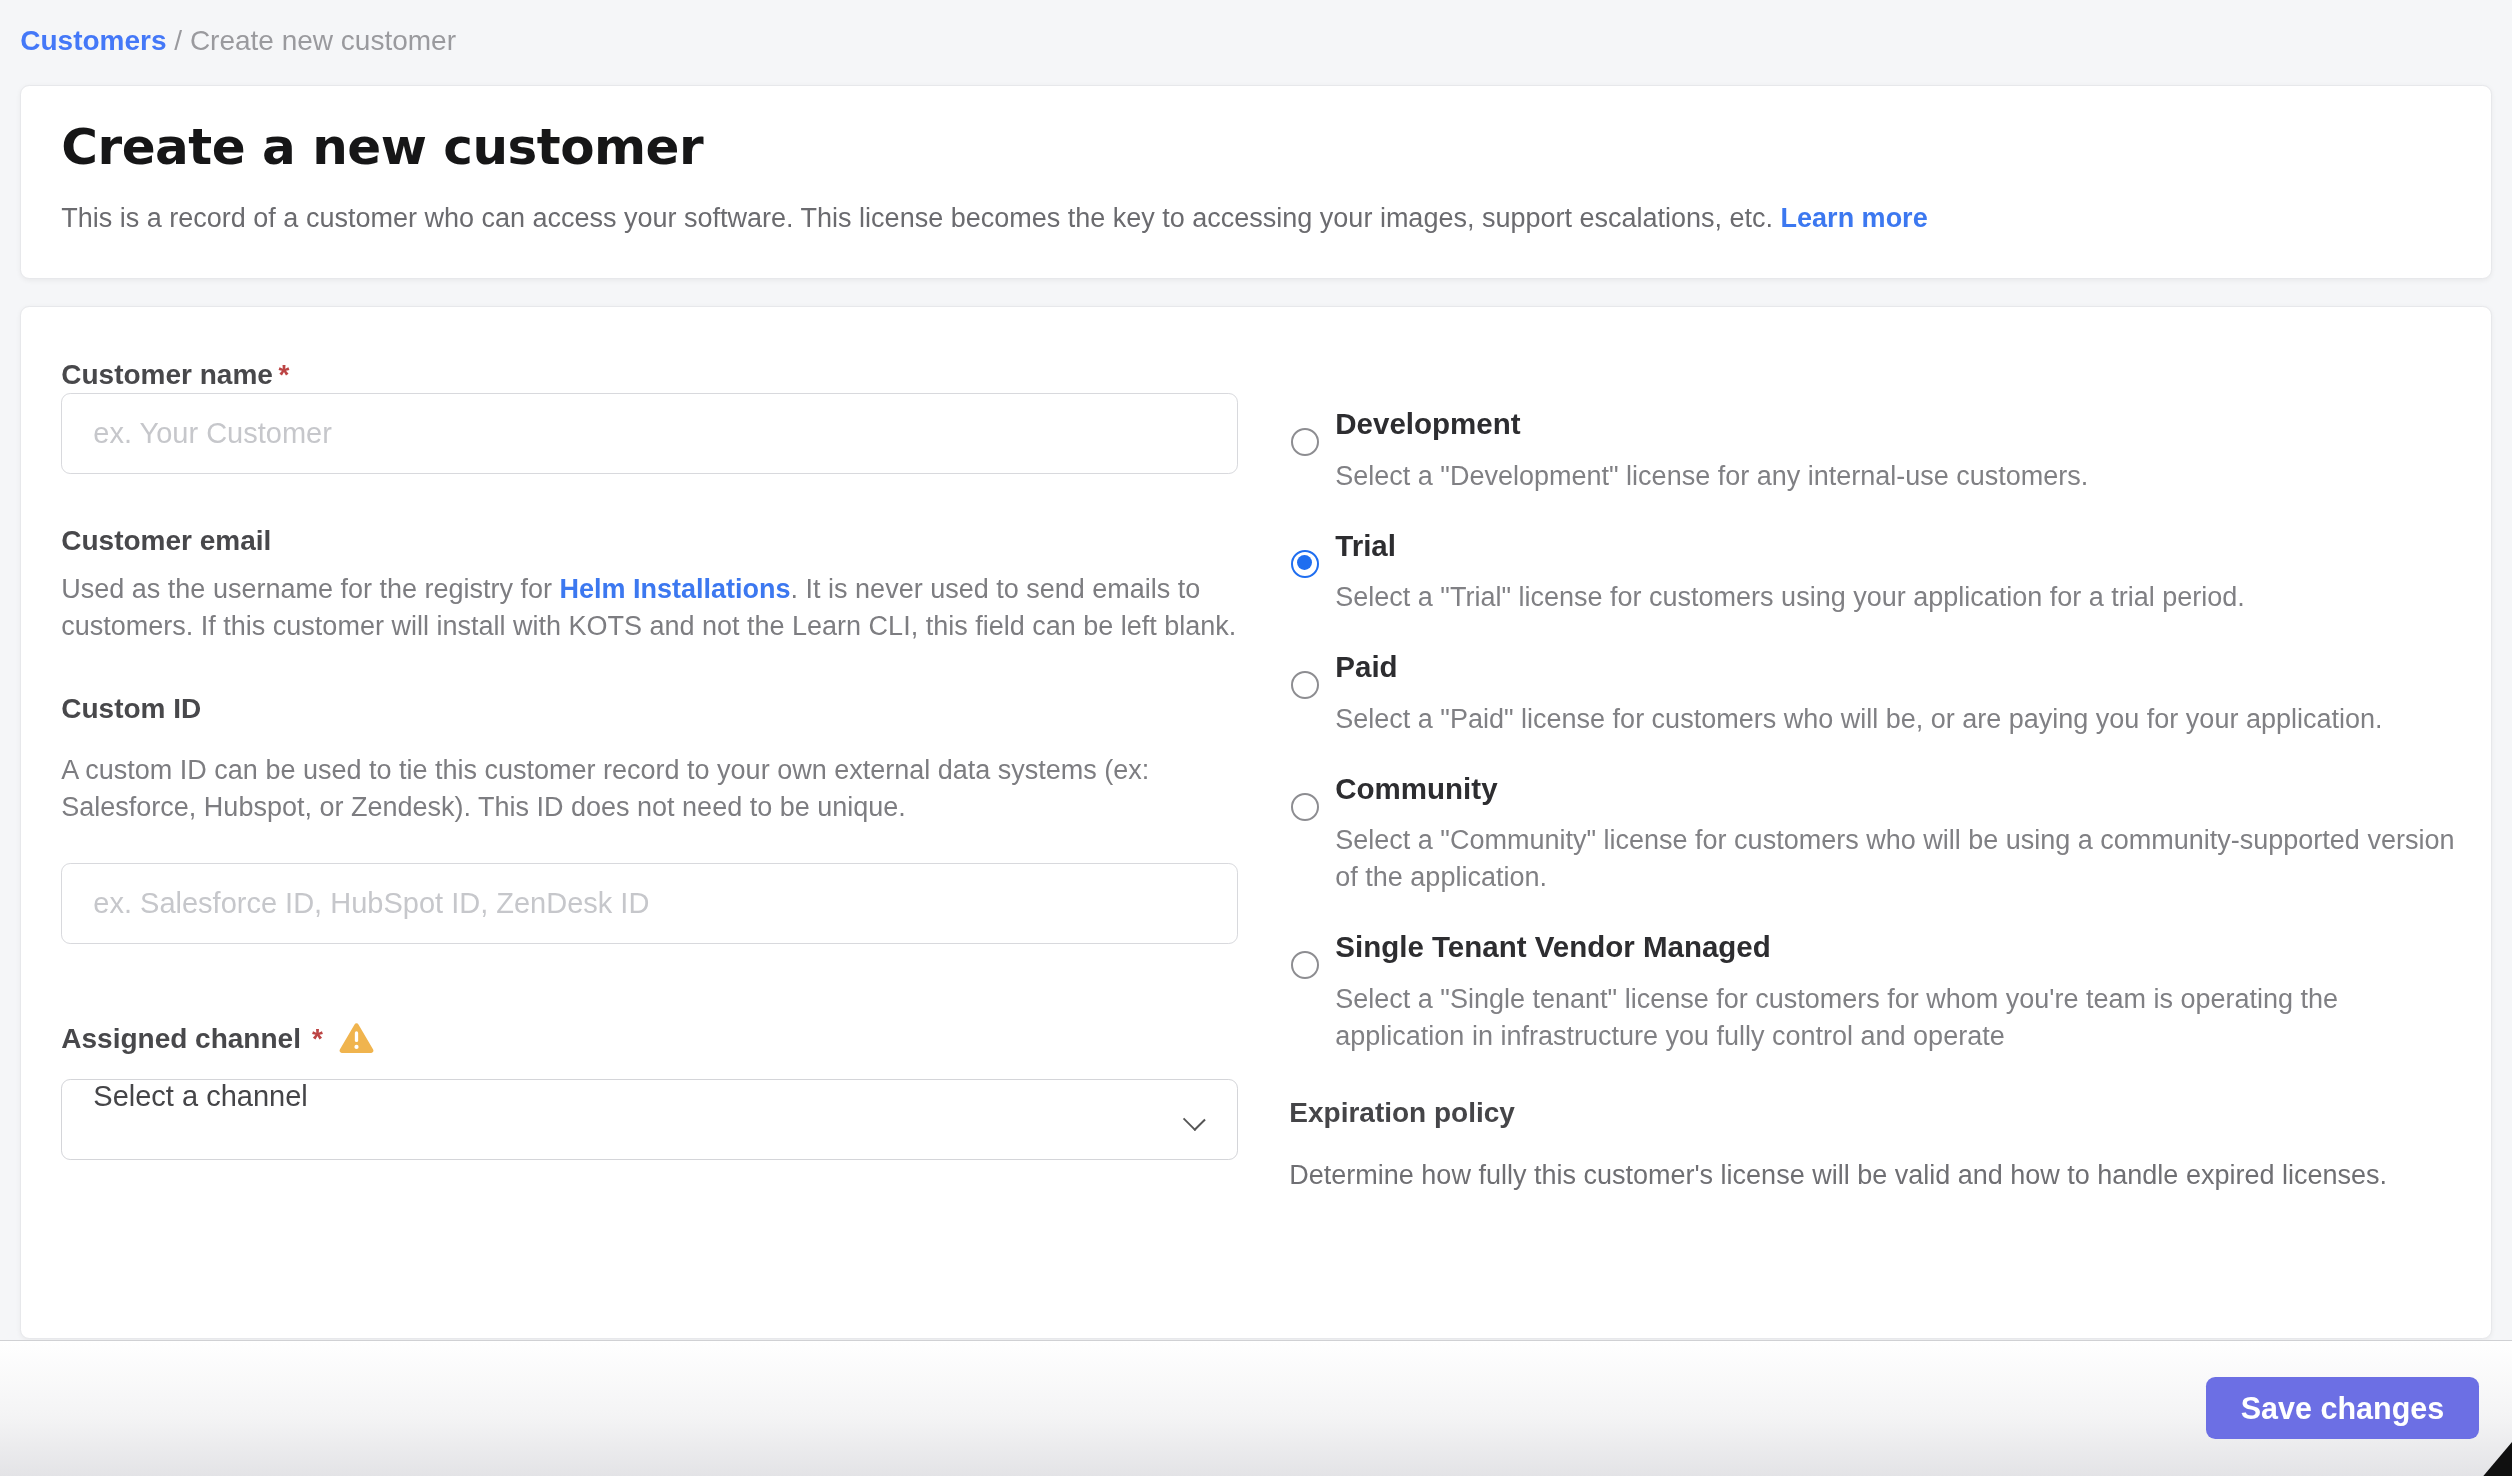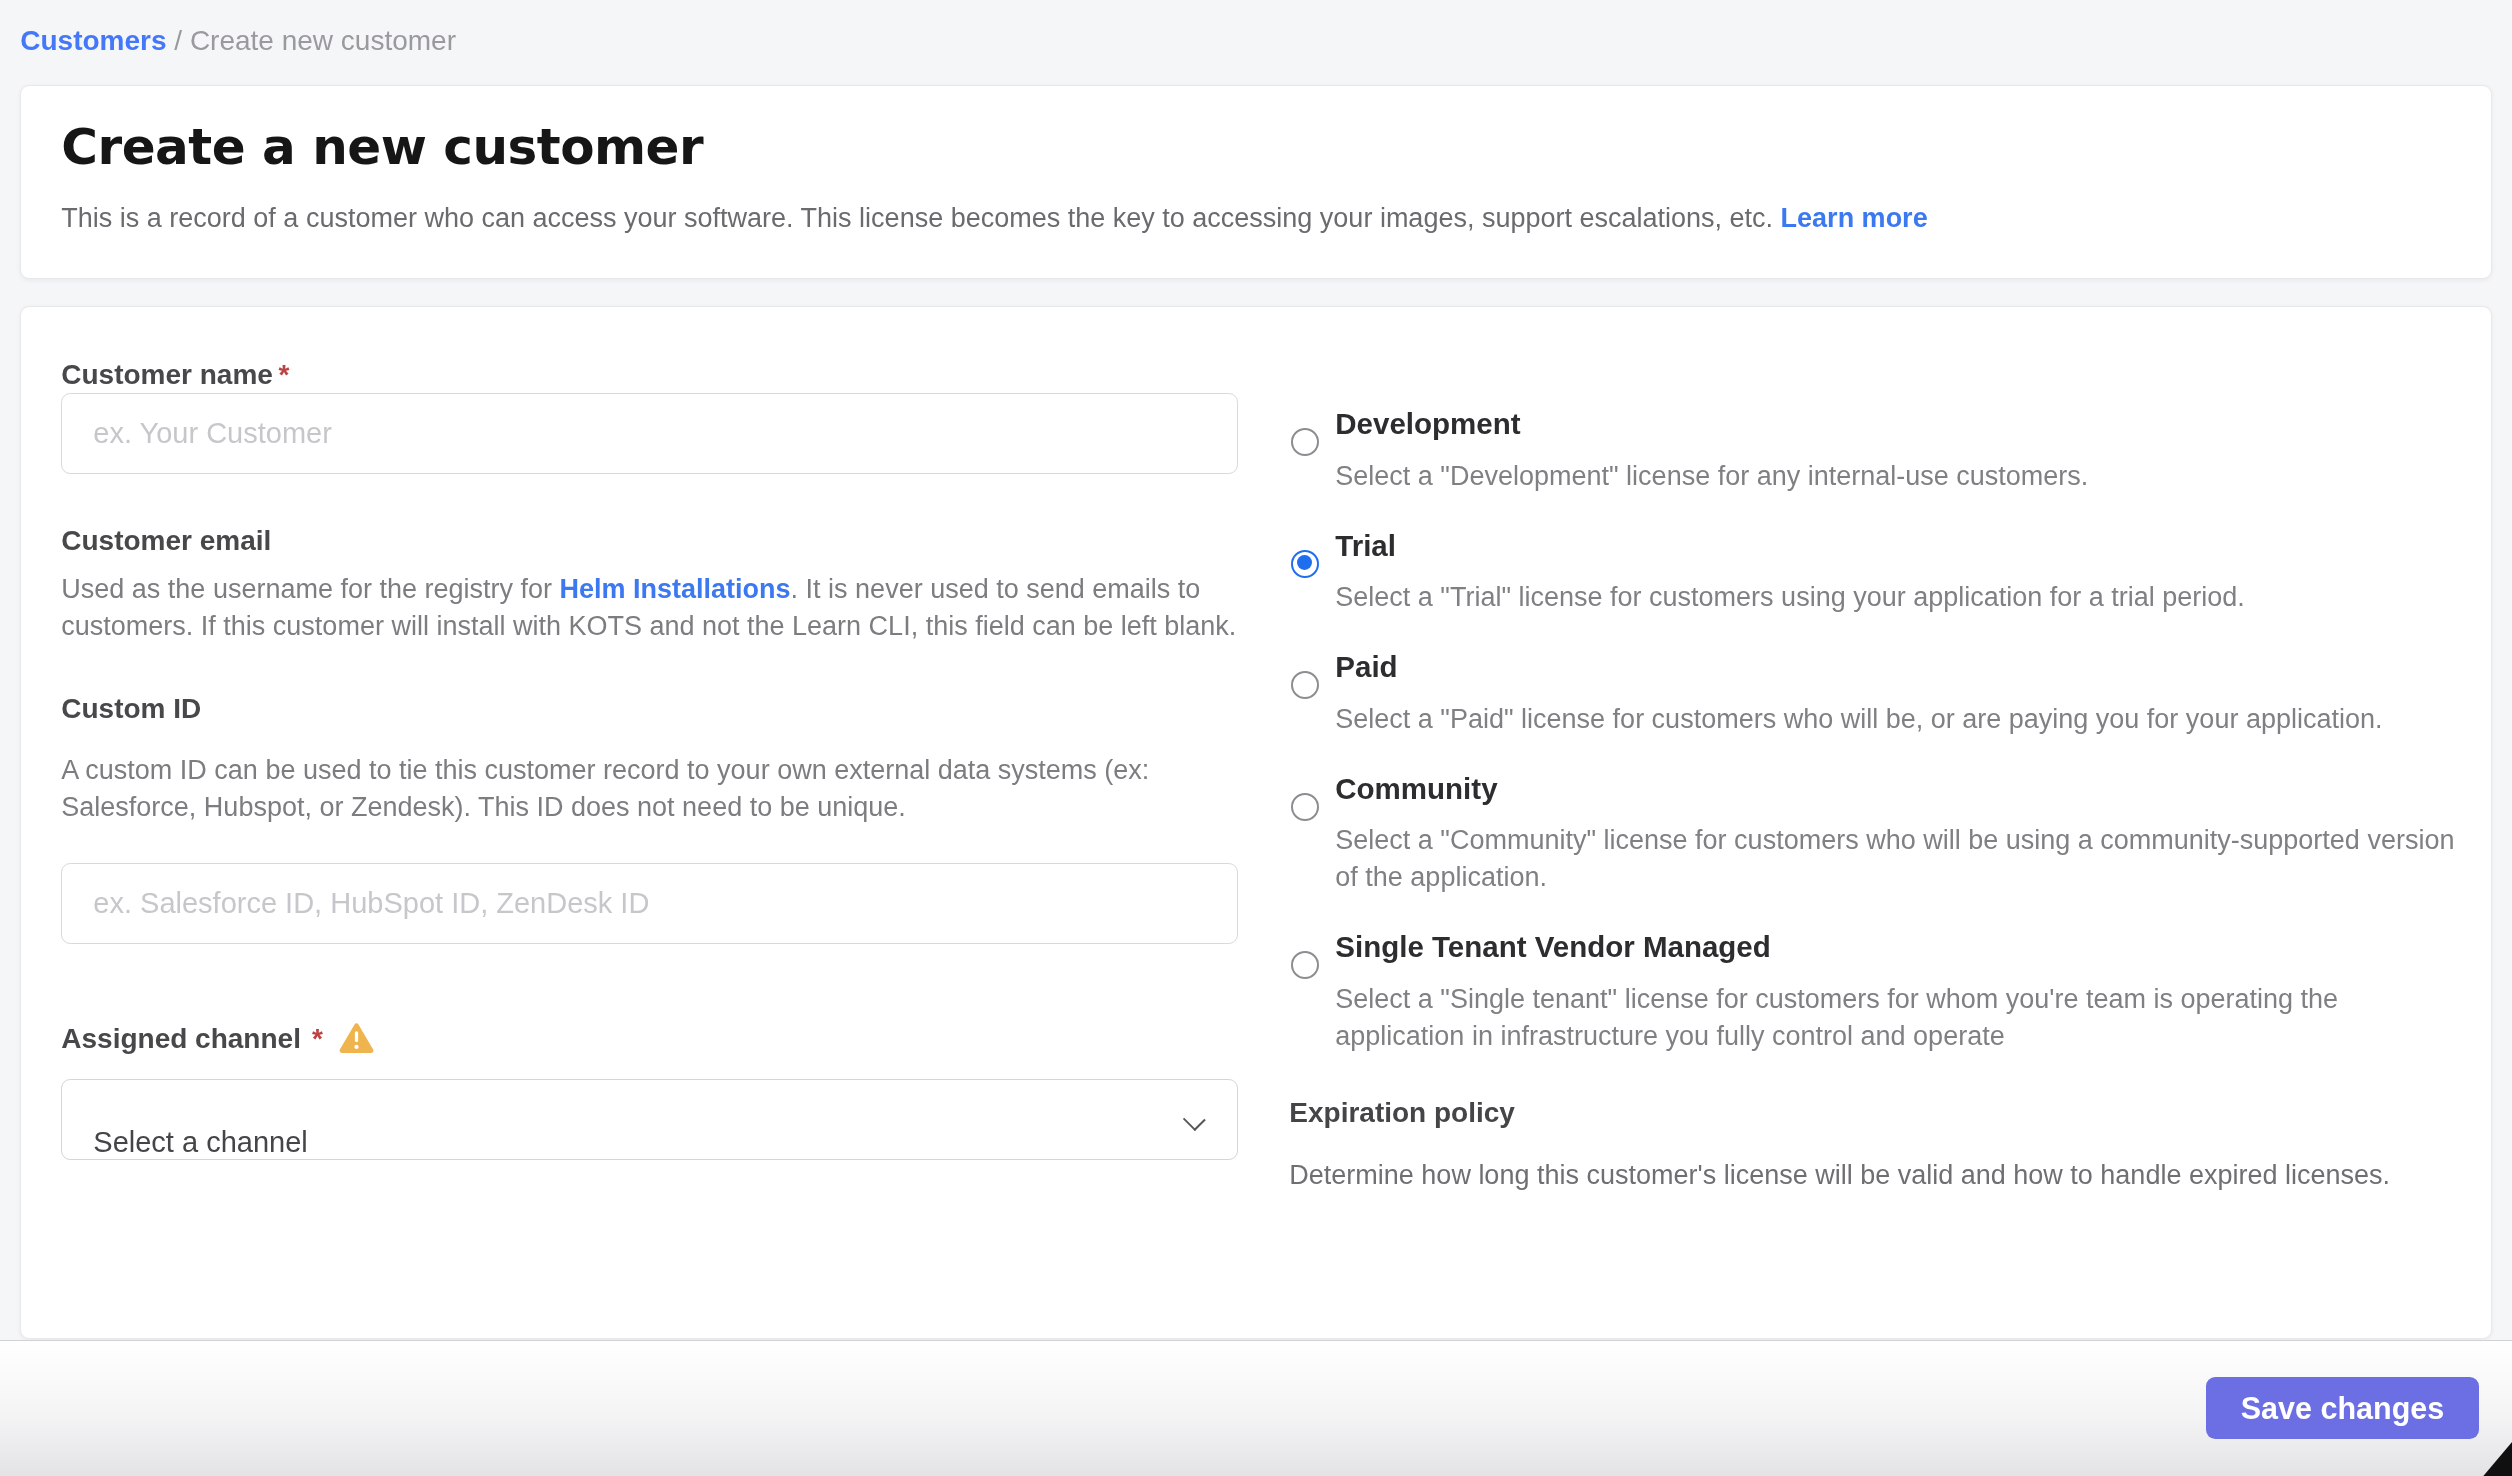--- a/index.html
+++ b/index.html
@@ -79,21 +79,21 @@
   .mt-24 { margin-top:22px; }
 
   .label-row { display:flex; align-items:center; gap:5.5px; line-height:37px; }
   .warn-icon { width:37px; height:33px; margin-left:9.2px; display:inline-block; }
 
   .select-box {
     position:relative;
     width:1177px; height:81px;
     border:1.8px solid #d4d5d9; border-radius:9.2px;
     background:#fff;
-    display:flex; align-items:flex-end;
+    display:flex; align-items:flex-start;
     padding:0 31px;
     font-size:29px; color:#454548;
     cursor:pointer;
   }
   .select-chevron {
     position:absolute; right:35px; top:31px;
     width:16.6px; height:16.6px;
     border-right:2.8px solid #555; border-bottom:2.8px solid #555;
     transform:rotate(45deg) scale(1,0.9);
   }
@@ -221,21 +221,21 @@
 
       <div class="option">
         <span class="radio"></span>
         <div class="option-label">Single Tenant Vendor Managed</div>
         <div class="option-desc">Select a "Single tenant" license for customers for whom you're team is operating the application in infrastructure you fully control and operate</div>
       </div>
 
     </div>
 
     <div class="section-heading exp-heading">Expiration policy</div>
-    <div class="exp-desc">Determine how long this customer's license will be valid and how to handle expired licenses.</div>
+    <div class="exp-desc">Determine how fully this customer's license will be valid and how to handle expired licenses.</div>
 
   </div>
 </div>
 
 <div class="footer-bar">
   <button class="save-btn">Save changes</button>
 </div>
 
 <div class="cursor-wedge"></div>
 

